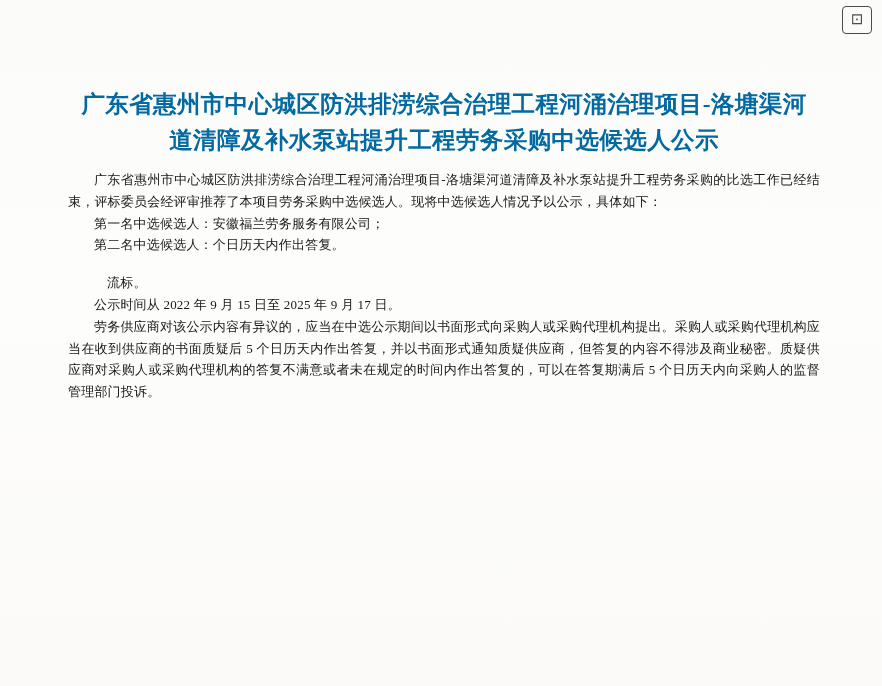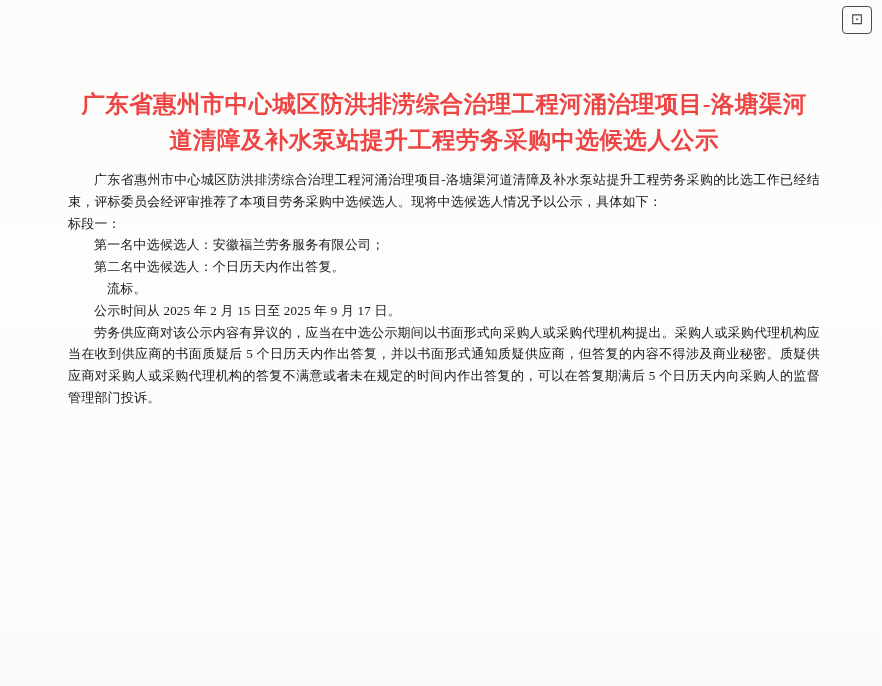--- a/index.html
+++ b/index.html
@@ -53,67 +53,67 @@
     box-sizing: border-box;
   }
   .doc-title {
     font-size: 23.5px;
     font-weight: bold;
     line-height: 1.55;
     text-align: center;
     letter-spacing: 0.4px;
     margin: 0 0 10px 0;
     padding: 0 8px;
-    color: #ef4444;
+    color: #0369a1;
   }
   .para {
     font-size: 13px;
     line-height: 1.68;
     text-align: justify;
     text-justify: inter-ideograph;
     margin: 0;
     letter-spacing: 0.2px;
     color: #171717;
   }
   .indent-2 {
     text-indent: 2em;
   }
   .indent-0 {
     text-indent: 0;
   }
   .indent-3 {
     text-indent: 3em;
+    margin-top: 16px;
   }
   .label-line {
     text-indent: 0;
   }
 </style>
 </head>
 <body>
 
 <div class="page">
 
   <div class="corner-mark">⊡</div>
 
   <div class="doc-body">
 
     <h1 class="doc-title">广东省惠州市中心城区防洪排涝综合治理工程河涌治理项目-洛塘渠河道清障及补水泵站提升工程劳务采购中选候选人公示</h1>
 
     <p class="para indent-2">广东省惠州市中心城区防洪排涝综合治理工程河涌治理项目-洛塘渠河道清障及补水泵站提升工程劳务采购的比选工作已经结束，评标委员会经评审推荐了本项目劳务采购中选候选人。现将中选候选人情况予以公示，具体如下：</p>
 
-    <p class="para indent-0 label-line">标段一：</p>
 
 
 
 
     <p class="para indent-2">第一名中选候选人：安徽福兰劳务服务有限公司；</p>
 
     <p class="para indent-2">第二名中选候选人：个日历天内作出答复。</p>
 
 
     <p class="para indent-3">流标。</p>
 
-    <p class="para indent-2">公示时间从 2025 年 2 月 15 日至 2025 年 9 月 17 日。</p>
+    <p class="para indent-2">公示时间从 2022 年 9 月 15 日至 2025 年 9 月 17 日。</p>
 
     <p class="para indent-2">劳务供应商对该公示内容有异议的，应当在中选公示期间以书面形式向采购人或采购代理机构提出。采购人或采购代理机构应当在收到供应商的书面质疑后 5 个日历天内作出答复，并以书面形式通知质疑供应商，但答复的内容不得涉及商业秘密。质疑供应商对采购人或采购代理机构的答复不满意或者未在规定的时间内作出答复的，可以在答复期满后 5 个日历天内向采购人的监督管理部门投诉。</p>
 
   </div>
 </div>
 
 </body></html>

